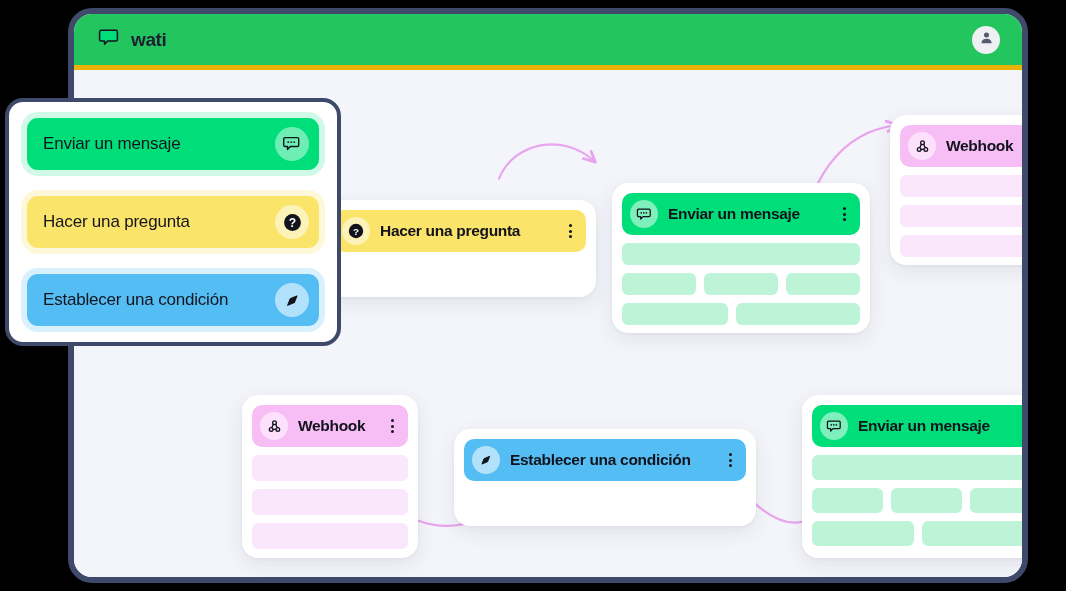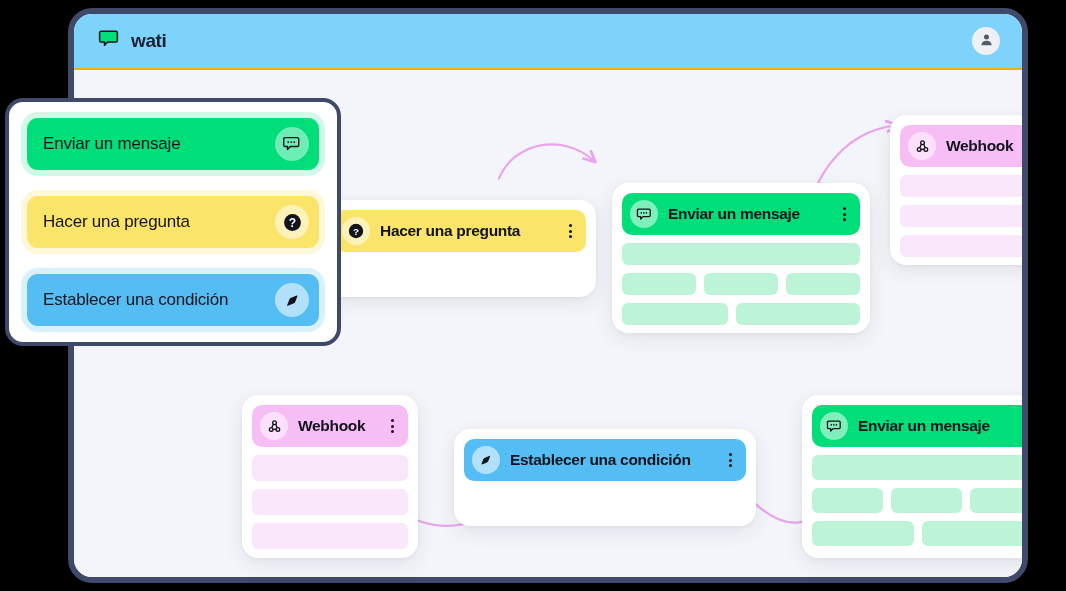--- a/index.html
+++ b/index.html
@@ -27,27 +27,27 @@
     background: #ffffff;
     box-sizing: border-box;
     overflow: hidden;
   }
 
   .topbar {
     position: absolute;
     left: 0; top: 0;
     width: 100%;
     height: 56px;
-    background: #7dd3fc;
+    background: #22c55e;
     display: flex;
     align-items: center;
     justify-content: space-between;
     padding: 0 22px 0 24px;
     box-sizing: border-box;
-    border-bottom: 2px solid #eab308;
+    border-bottom: 5px solid #eab308;
   }
   .brand {
     display: flex;
     align-items: center;
     gap: 9px;
   }
   .brand-name {
     font-size: 19px;
     font-weight: bold;
     color: #1d2030;

